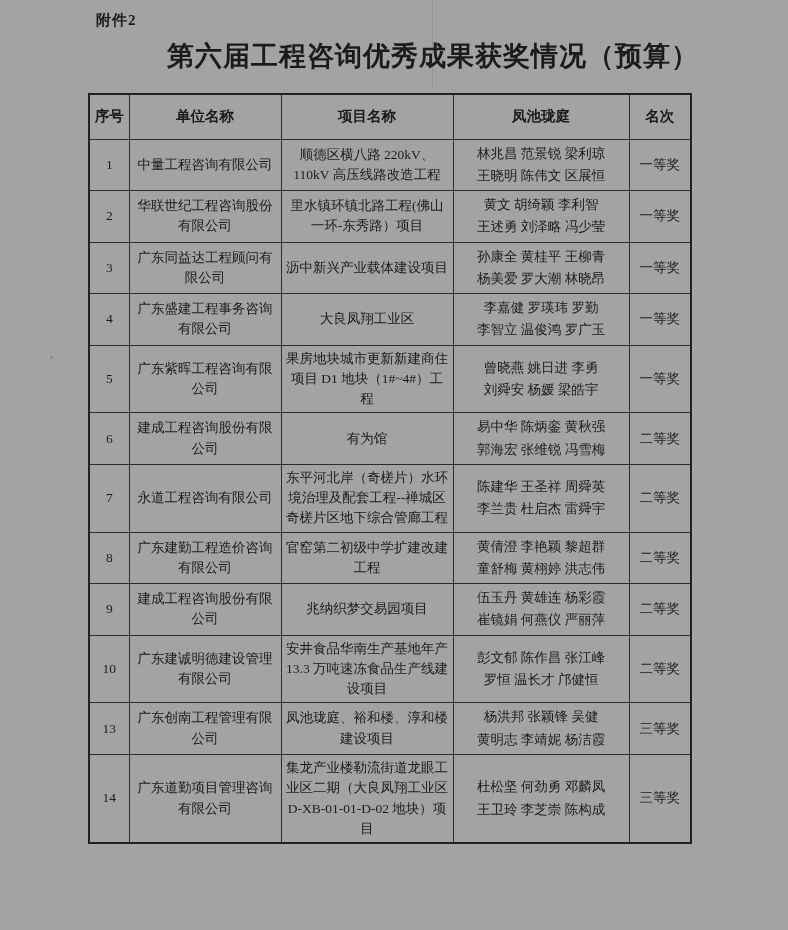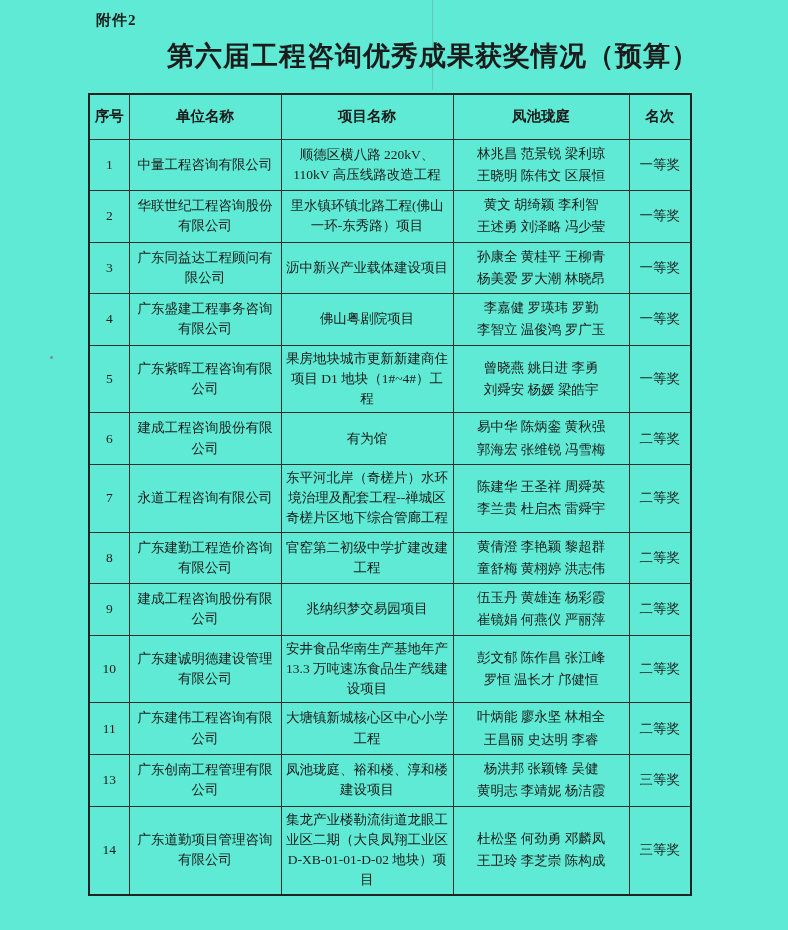--- a/index.html
+++ b/index.html
@@ -1,21 +1,21 @@
 <!DOCTYPE html>
 <html><head>
 <meta charset="utf-8">
 <style>
   html, body { margin: 0; padding: 0; background: #d9d9d9; }
   .page {
     position: relative;
     width: 788px;
     height: 930px;
     margin: 0 auto;
-    background: #5eead4;
+    background: #a3a3a3;
     overflow: hidden;
     font-family: "Liberation Serif", "DejaVu Serif", serif;
     color: #1b1b1b;
   }
   .attachment {
     position: absolute;
     top: 11px;
     left: 96px;
     font-size: 15px;
     font-weight: 700;
@@ -135,21 +135,21 @@
       <td class="cell-personnel">
             <div>孙康全 黄桂平 王柳青</div>
             <div>杨美爱 罗大潮 林晓昂</div>
           </td>
       <td class="cell-award">一等奖</td>
     </tr>
 
     <tr>
       <td class="cell-no">4</td>
       <td class="cell-company">广东盛建工程事务咨询有限公司</td>
-      <td class="cell-project">佛山粤剧院项目</td>
+      <td class="cell-project">大良凤翔工业区</td>
       <td class="cell-personnel">
             <div>李嘉健 罗瑛玮 罗勤</div>
             <div>李智立 温俊鸿 罗广玉</div>
           </td>
       <td class="cell-award">一等奖</td>
     </tr>
 
     <tr>
       <td class="cell-no">5</td>
       <td class="cell-company">广东紫晖工程咨询有限公司</td>
@@ -209,30 +209,20 @@
       <td class="cell-no">10</td>
       <td class="cell-company">广东建诚明德建设管理有限公司</td>
       <td class="cell-project">安井食品华南生产基地年产 13.3 万吨速冻食品生产线建设项目</td>
       <td class="cell-personnel">
             <div>彭文郁 陈作昌 张江峰</div>
             <div>罗恒 温长才 邝健恒</div>
           </td>
       <td class="cell-award">二等奖</td>
     </tr>
 
-    <tr>
-      <td class="cell-no">11</td>
-      <td class="cell-company">广东建伟工程咨询有限公司</td>
-      <td class="cell-project">大塘镇新城核心区中心小学工程</td>
-      <td class="cell-personnel">
-            <div>叶炳能 廖永坚 林相全</div>
-            <div>王昌丽 史达明 李睿</div>
-          </td>
-      <td class="cell-award">二等奖</td>
-    </tr>
 
 
     <tr>
       <td class="cell-no">13</td>
       <td class="cell-company">广东创南工程管理有限公司</td>
       <td class="cell-project">凤池珑庭、裕和楼、淳和楼建设项目</td>
       <td class="cell-personnel">
             <div>杨洪邦 张颖锋 吴健</div>
             <div>黄明志 李靖妮 杨洁霞</div>
           </td>

